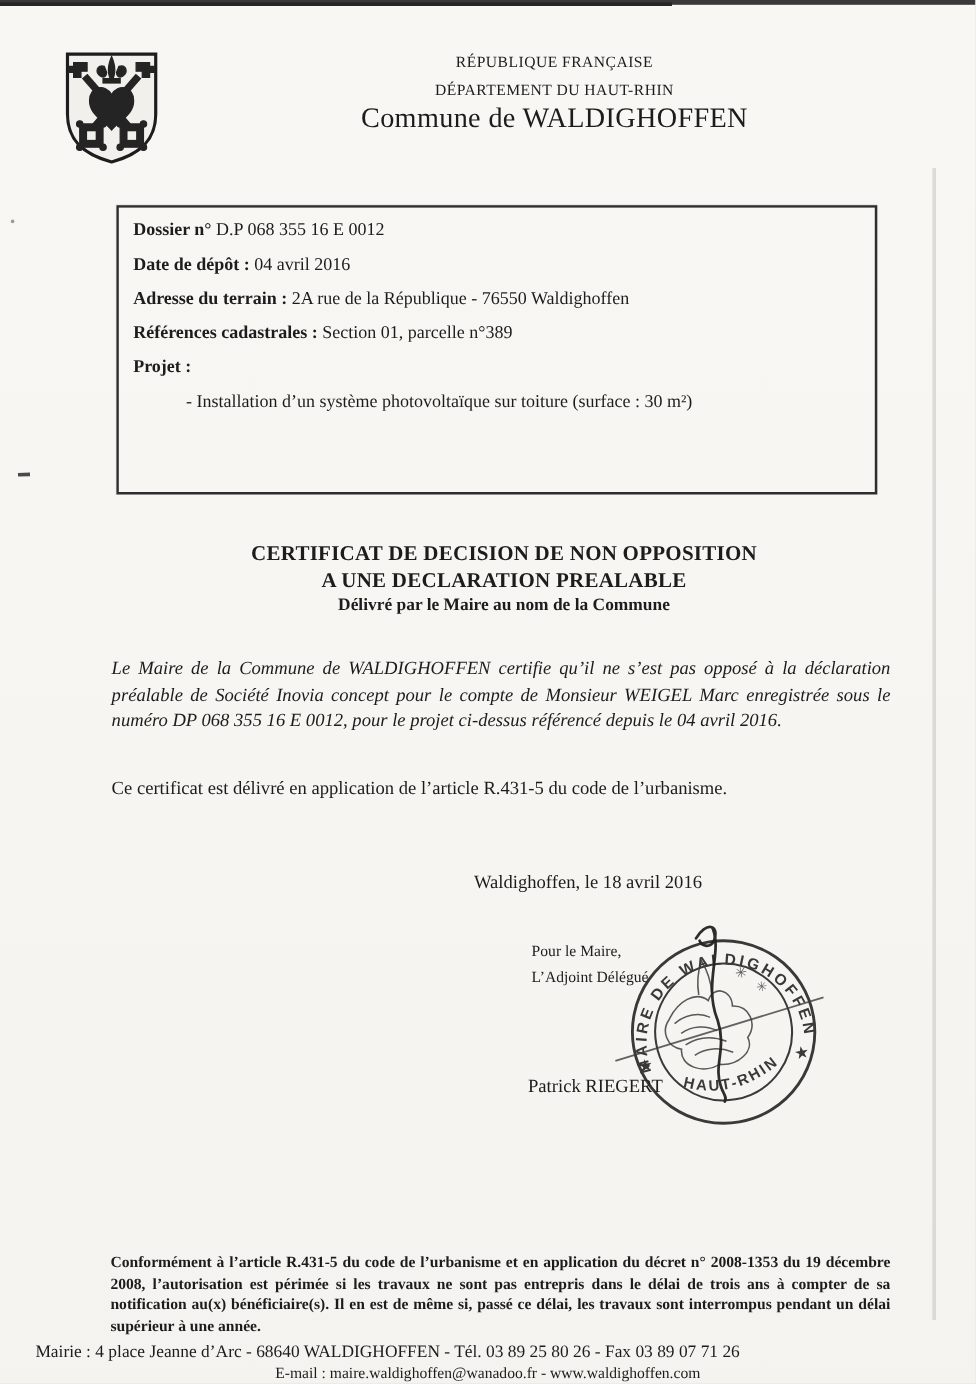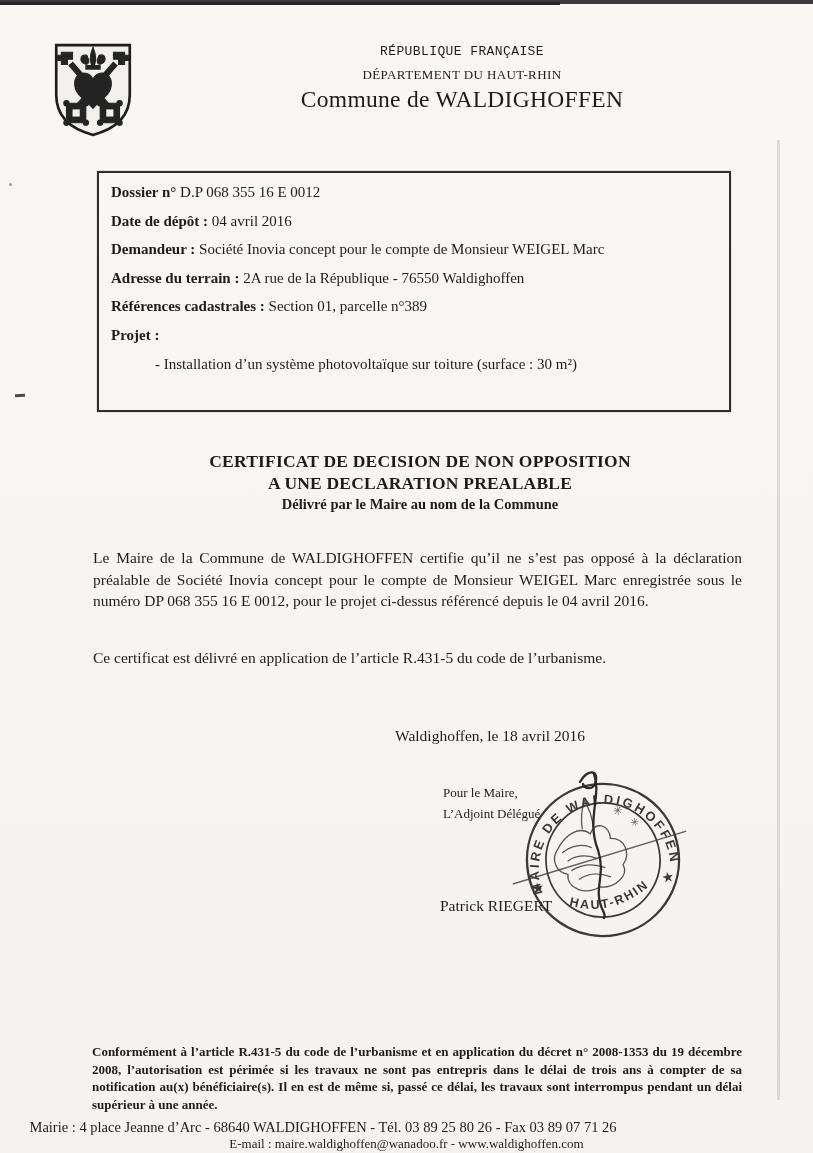--- a/index.html
+++ b/index.html
@@ -13,40 +13,40 @@
   
   .scan-top{left:0;top:0;width:813px;height:4px;background:#3a3a3a;}
   .scan-top2{left:0;top:2px;width:560px;height:3px;background:#262626;}
   .scan-dash{left:15px;top:394px;width:10px;height:3px;background:#4a4a4a;transform:rotate(-2deg);}
   .scan-dot{left:9px;top:183px;width:3px;height:3px;border-radius:50%;background:#9a9a9a;}
   .scan-streak{left:777px;top:140px;width:3px;height:960px;background:rgba(140,140,140,.25);}
   
   .coa{left:53px;top:42px;width:80px;height:96px;}
   .hdr{left:247px;top:0;width:430px;text-align:center;}
   .hdr-sm{font-size:13px;letter-spacing:.4px;}
-  .hdr-republic{top:44px;font-family:Liberation Mono, monospace;}
+  .hdr-republic{top:44px;}
   .hdr-dept{top:67px;}
   .hdr-commune{top:86px;font-size:23.5px;letter-spacing:.3px;}
   .hdr-arrond{top:117px;}
   
   .dossier-box{
     left:97px;top:171px;width:618px;height:224px;
     border:2px solid #2e2e2e;padding:5px 0 8px 12px;
     box-shadow:0 0 0 .5px rgba(0,0,0,.15);
   }
   .row{font-size:15px;line-height:28.6px;white-space:nowrap;}
   .row .lbl{font-weight:bold;}
   .projet-item{font-size:15px;line-height:28.6px;padding-left:44px;}
   
   .title-block{left:116px;top:450px;width:608px;text-align:center;font-weight:bold;}
   .title-l1,.title-l2{font-size:17.5px;line-height:22px;letter-spacing:.2px;}
   .title-sub{font-size:14.5px;line-height:20px;}
   
   .para{left:93px;width:649px;font-size:15.5px;line-height:21.6px;text-align:justify;}
-  .p1{top:547px;}
+  .p1{top:547px;font-style:italic;}
   .p2{top:647px;text-align:left;}
   .date-line{left:395px;top:727px;font-size:15.5px;}
   .sig-block{left:443px;top:782px;font-size:13px;line-height:21px;}
   .sig-name{left:440px;top:897px;font-size:15.5px;}
   
   .stamp{left:498px;top:760px;width:212px;height:212px;}
   
   .legal{left:92px;top:1043px;width:650px;font-size:13px;line-height:17.5px;
          font-weight:bold;text-align:justify;}
   .addr{left:0;top:1119px;width:646px;text-align:center;font-size:14.5px;}
@@ -102,24 +102,20 @@
   <div class="abs hdr hdr-commune">Commune de WALDIGHOFFEN</div>
 
   <div class="abs dossier-box">
     <div class="row">
       <span class="lbl">Dossier n°</span>
       <span>D.P 068 355 16 E 0012</span>
     </div>
     <div class="row">
       <span class="lbl">Date de dépôt :</span>
       <span>04 avril 2016</span>
-    </div>
-    <div class="row">
-      <span class="lbl">Demandeur :</span>
-      <span>Société Inovia concept pour le compte de Monsieur WEIGEL Marc</span>
     </div>
     <div class="row">
       <span class="lbl">Adresse du terrain :</span>
       <span>2A rue de la République - 76550 Waldighoffen</span>
     </div>
     <div class="row">
       <span class="lbl">Références cadastrales :</span>
       <span>Section 01, parcelle n°389</span>
     </div>
     <div class="row">

